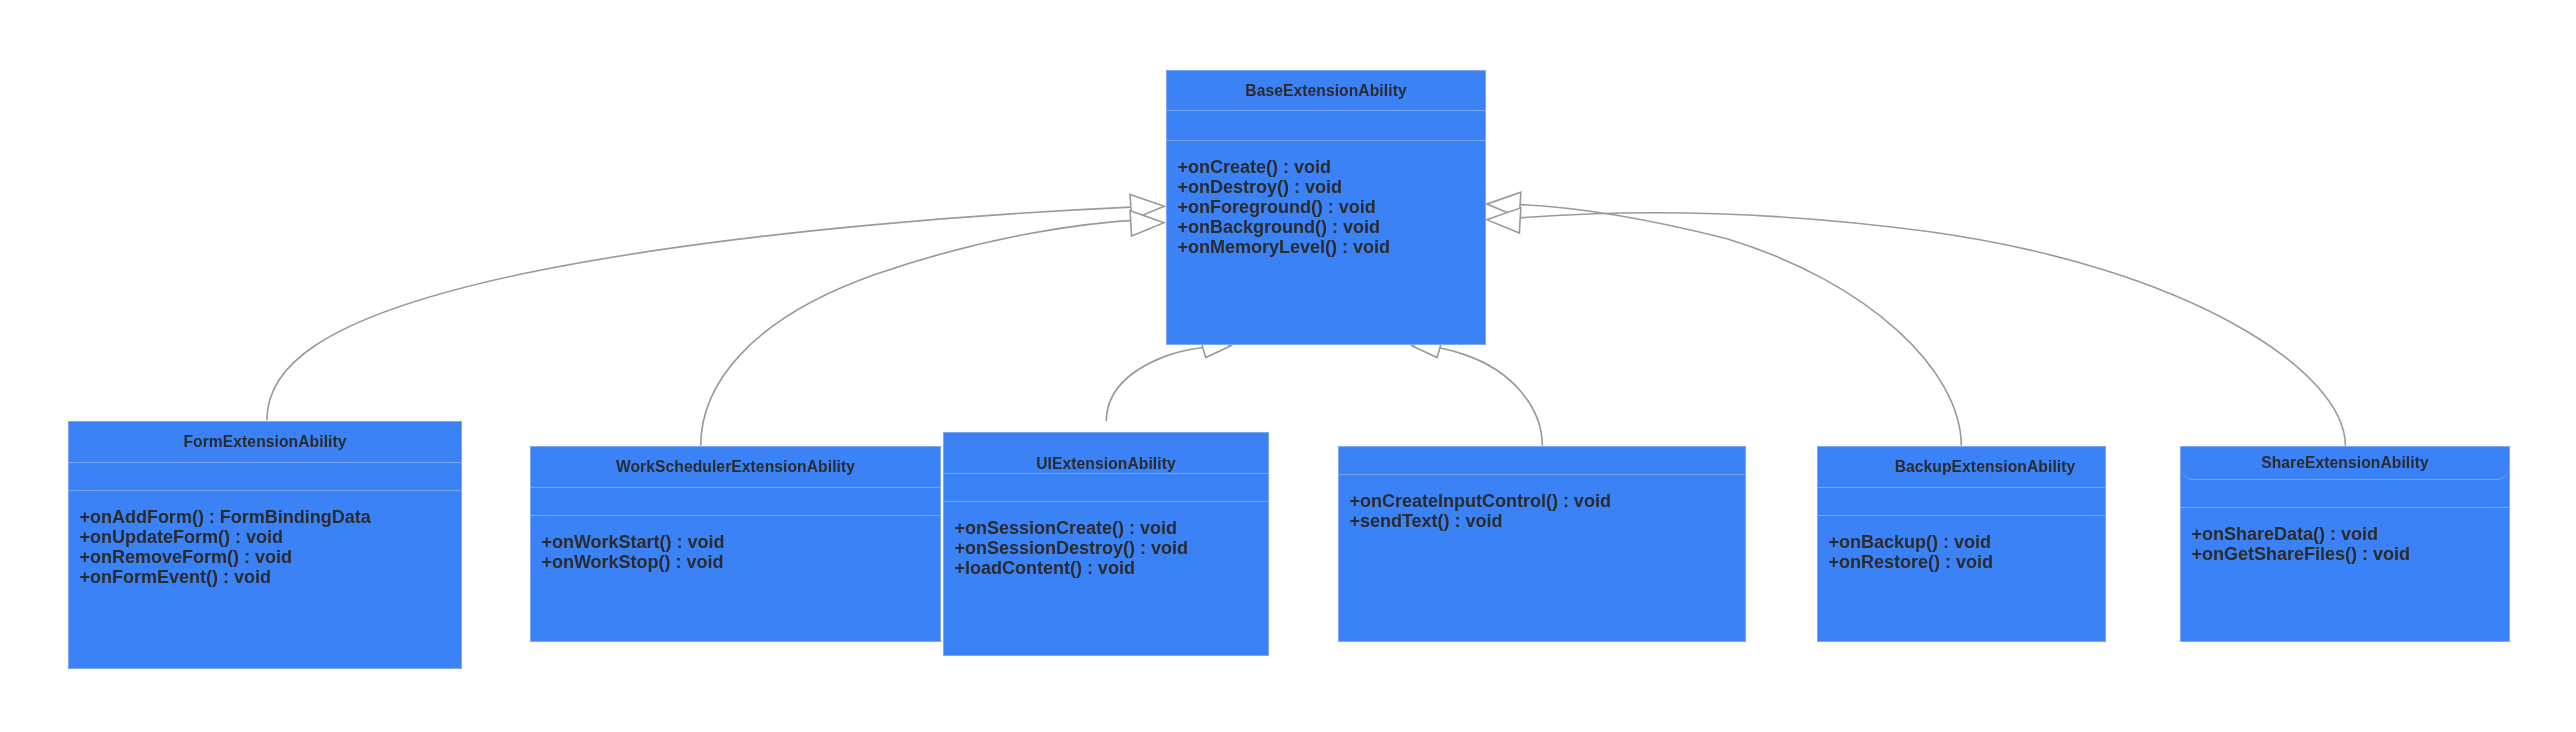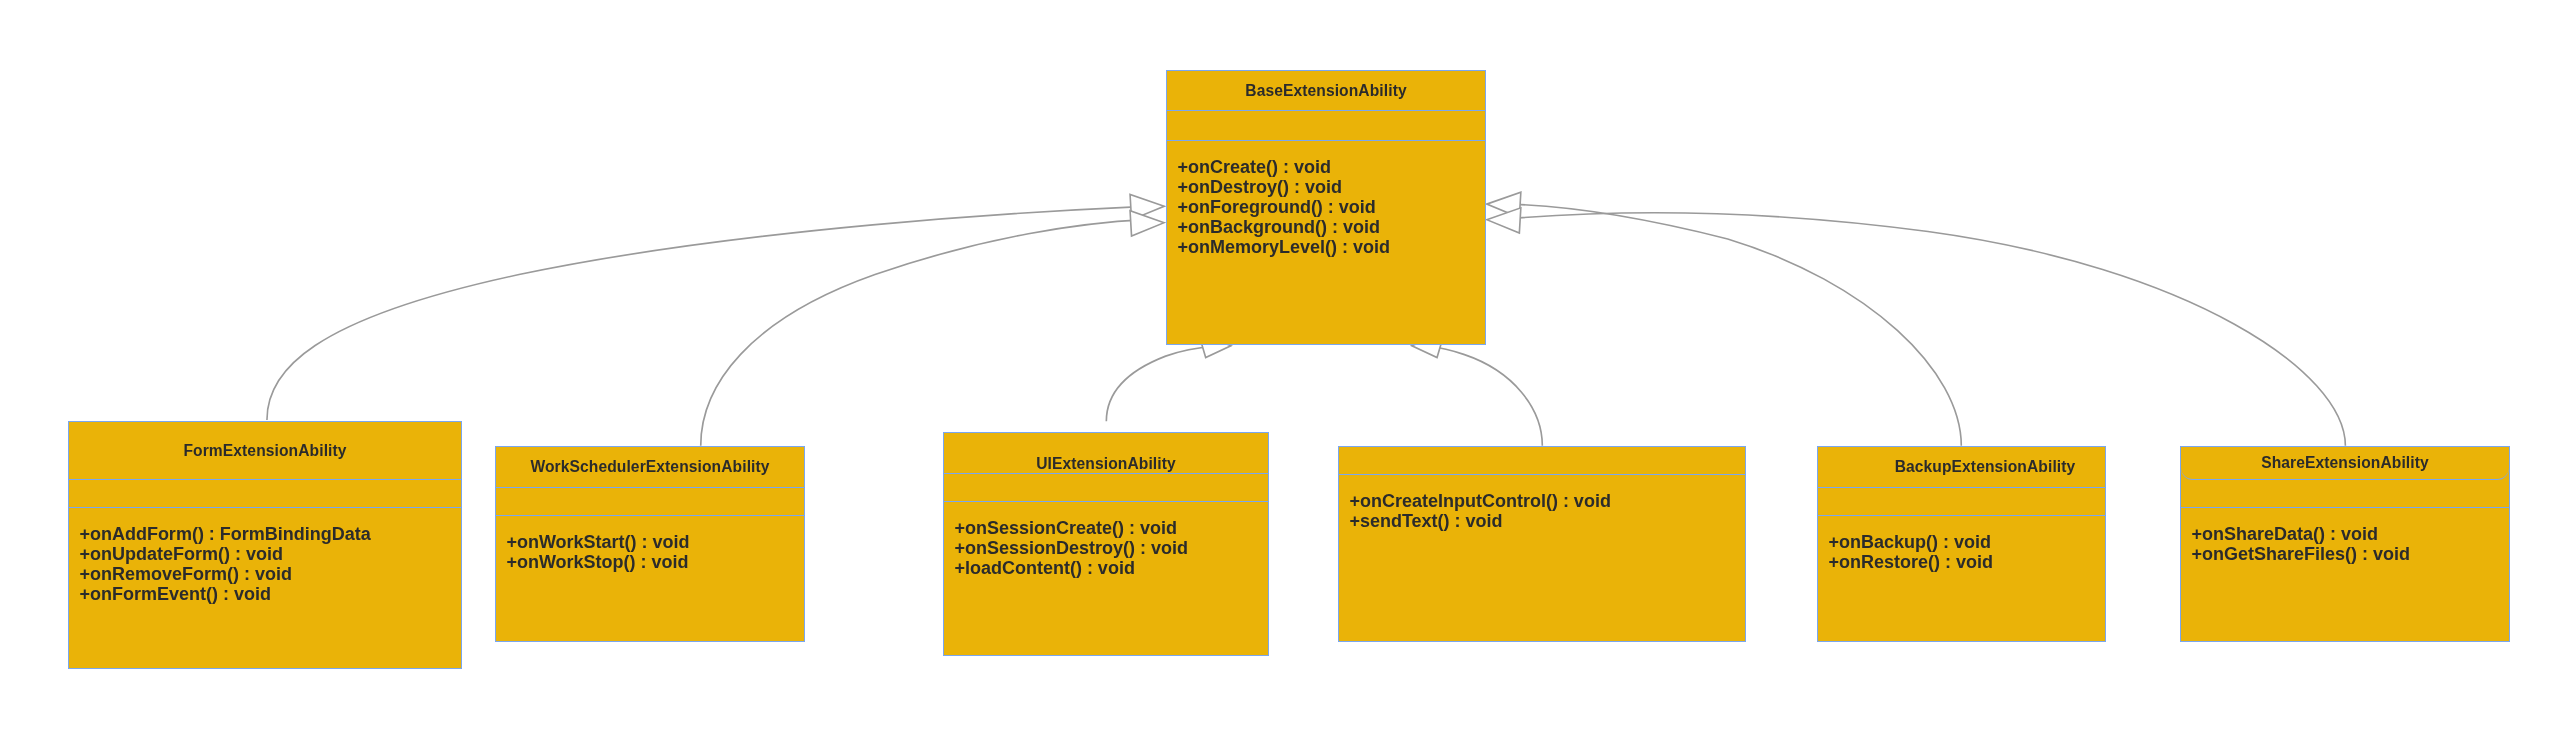--- a/index.html
+++ b/index.html
@@ -21,21 +21,21 @@
     position: absolute;
     left: 0;
     top: 0;
     width: 2576px;
     height: 733px;
     pointer-events: none;
   }
   .uml-class {
     position: absolute;
     box-sizing: border-box;
-    background: #eab308;
+    background: #3b82f6;
     border: 1.5px solid #7aa7f0;
     z-index: 2;
   }
   .uml-title-row {
     box-sizing: border-box;
     display: flex;
     align-items: center;
     justify-content: center;
     border-bottom: 1.5px solid #7aa7f0;
   }
@@ -97,33 +97,33 @@
     <div class="uml-method-row">
       <div class="uml-method">+onCreate() : void</div>
       <div class="uml-method">+onDestroy() : void</div>
       <div class="uml-method">+onForeground() : void</div>
       <div class="uml-method">+onBackground() : void</div>
       <div class="uml-method">+onMemoryLevel() : void</div>
     </div>
   </div>
 
   <div class="uml-class" style="left:68px; top:421px; width:394px; height:248px;">
-    <div class="uml-title-row" style="height:58px;">
+    <div class="uml-title-row" style="height:41px;">
       <span class="uml-title">FormExtensionAbility</span>
     </div>
     <div class="uml-attr-row" style="height:28px;"></div>
     <div class="uml-method-row">
       <div class="uml-method">+onAddForm() : FormBindingData</div>
       <div class="uml-method">+onUpdateForm() : void</div>
       <div class="uml-method">+onRemoveForm() : void</div>
       <div class="uml-method">+onFormEvent() : void</div>
     </div>
   </div>
 
-  <div class="uml-class" style="left:495px; top:446px; width:310px; height:196px;">
+  <div class="uml-class" style="left:530px; top:446px; width:411px; height:196px;">
     <div class="uml-title-row" style="height:41px;">
       <span class="uml-title">WorkSchedulerExtensionAbility</span>
     </div>
     <div class="uml-attr-row" style="height:28px;"></div>
     <div class="uml-method-row">
       <div class="uml-method">+onWorkStart() : void</div>
       <div class="uml-method">+onWorkStop() : void</div>
     </div>
   </div>
 

